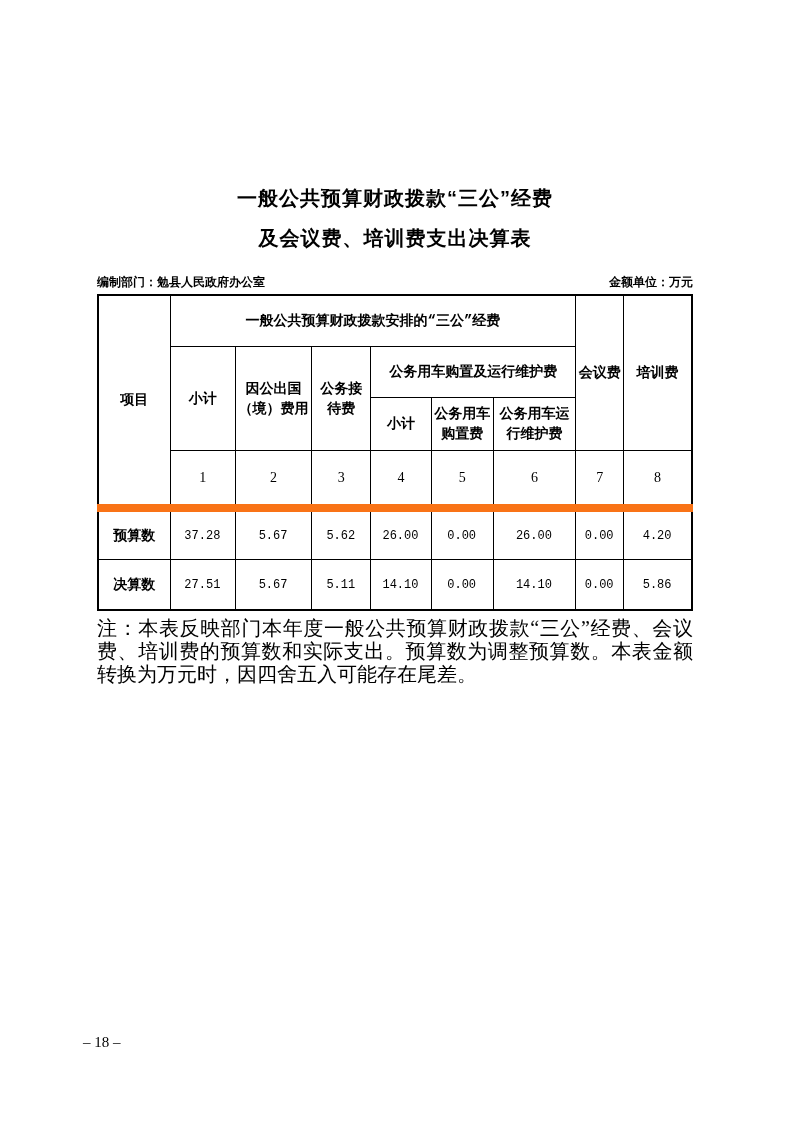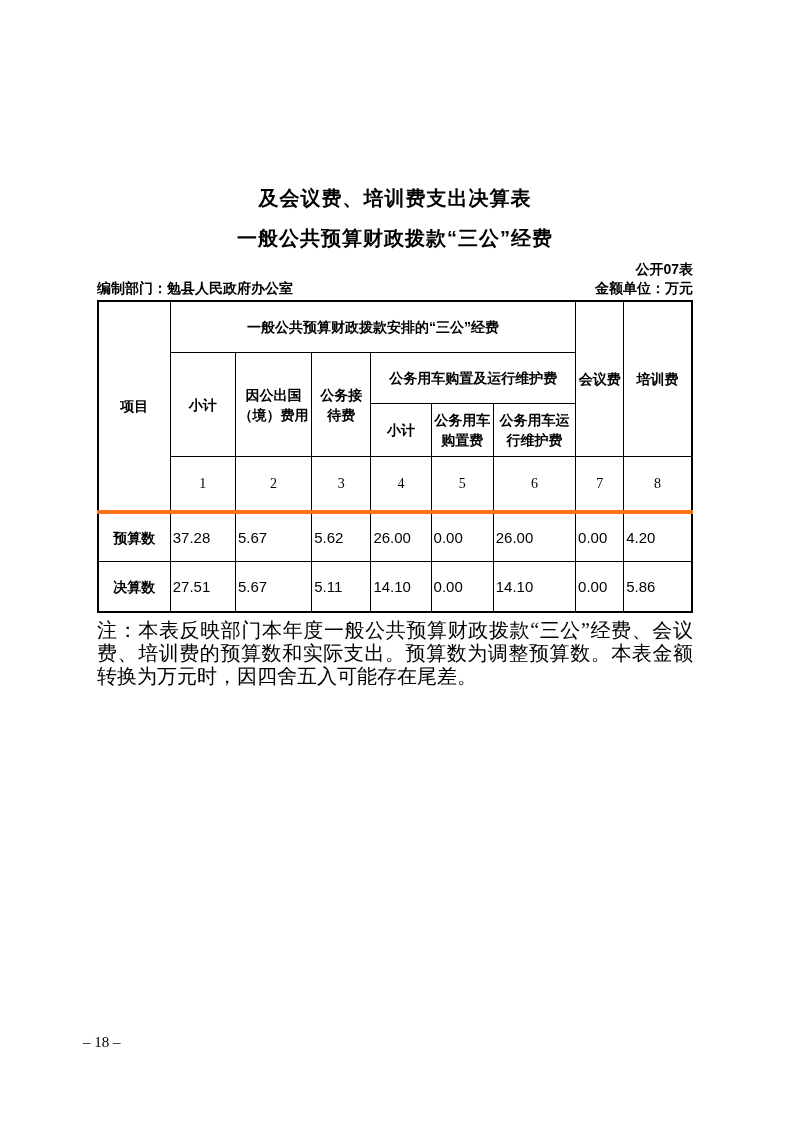--- a/index.html
+++ b/index.html
@@ -28,58 +28,59 @@
   .table-code {
     text-align: right;
     font-size: 14px;
     font-weight: bold;
     line-height: 17px;
     margin-top: 3px;
   }
   .meta-row {
     display: flex;
     justify-content: space-between;
-    font-size: 14px;
+    font-size: 12px;
     font-weight: bold;
     line-height: 17px;
-    margin-top: 2px;
+    margin-top: 16px;
     margin-bottom: 3px;
   }
   table.budget {
     border-collapse: collapse;
     table-layout: fixed;
     width: 596px;
     border: 2px solid #000;
   }
   table.budget td {
     border: 1px solid #000;
     text-align: center;
     vertical-align: middle;
     font-size: 14px;
     font-weight: bold;
     padding: 1px 2px;
     line-height: 20px;
     overflow: hidden;
+    font-family: Liberation Mono, monospace;
   }
   tr.r-a  td { height: 48px; }
   tr.r-b  td { height: 48px; }
   tr.r-c  td { height: 50px; }
   tr.r-idx td {
     height: 51px;
     font-weight: normal;
     font-family: "Liberation Serif", serif;
     font-size: 14px;
   }
   tr.r-data td { height: 47px; }
-  tr.r-budget td { border-top: 4px solid #f97316; height: 45px; }
+  tr.r-budget td { border-top: 8px solid #f97316; height: 45px; }
   tr.r-data td.num {
     font-weight: normal;
-    text-align: left;
+    text-align: center;
     padding-right: 3px;
-    font-size: 15px;
+    font-size: 12px;
   }
   tr.r-data td.lbl {
     font-weight: bold;
     text-align: center;
   }
   .note {
     margin: 6px 0 0 0;
     font-family: "Liberation Serif", serif;
     font-size: 20px;
     line-height: 23px;
@@ -93,25 +94,24 @@
     font-size: 15px;
   }
 </style>
 </head>
 <body>
 
 <div class="page">
   <div class="content">
 
     <div class="title">
+      <div>一般公共预算财政拨款“三公”经费</div>
       <div>及会议费、培训费支出决算表</div>
-      <div>一般公共预算财政拨款“三公”经费</div>
     </div>
 
-    <div class="table-code">公开07表</div>
 
     <div class="meta-row">
       <span>编制部门：勉县人民政府办公室</span>
       <span>金额单位：万元</span>
     </div>
 
     <table class="budget">
       <colgroup>
         <col style="width:72px">
         <col style="width:65px">

